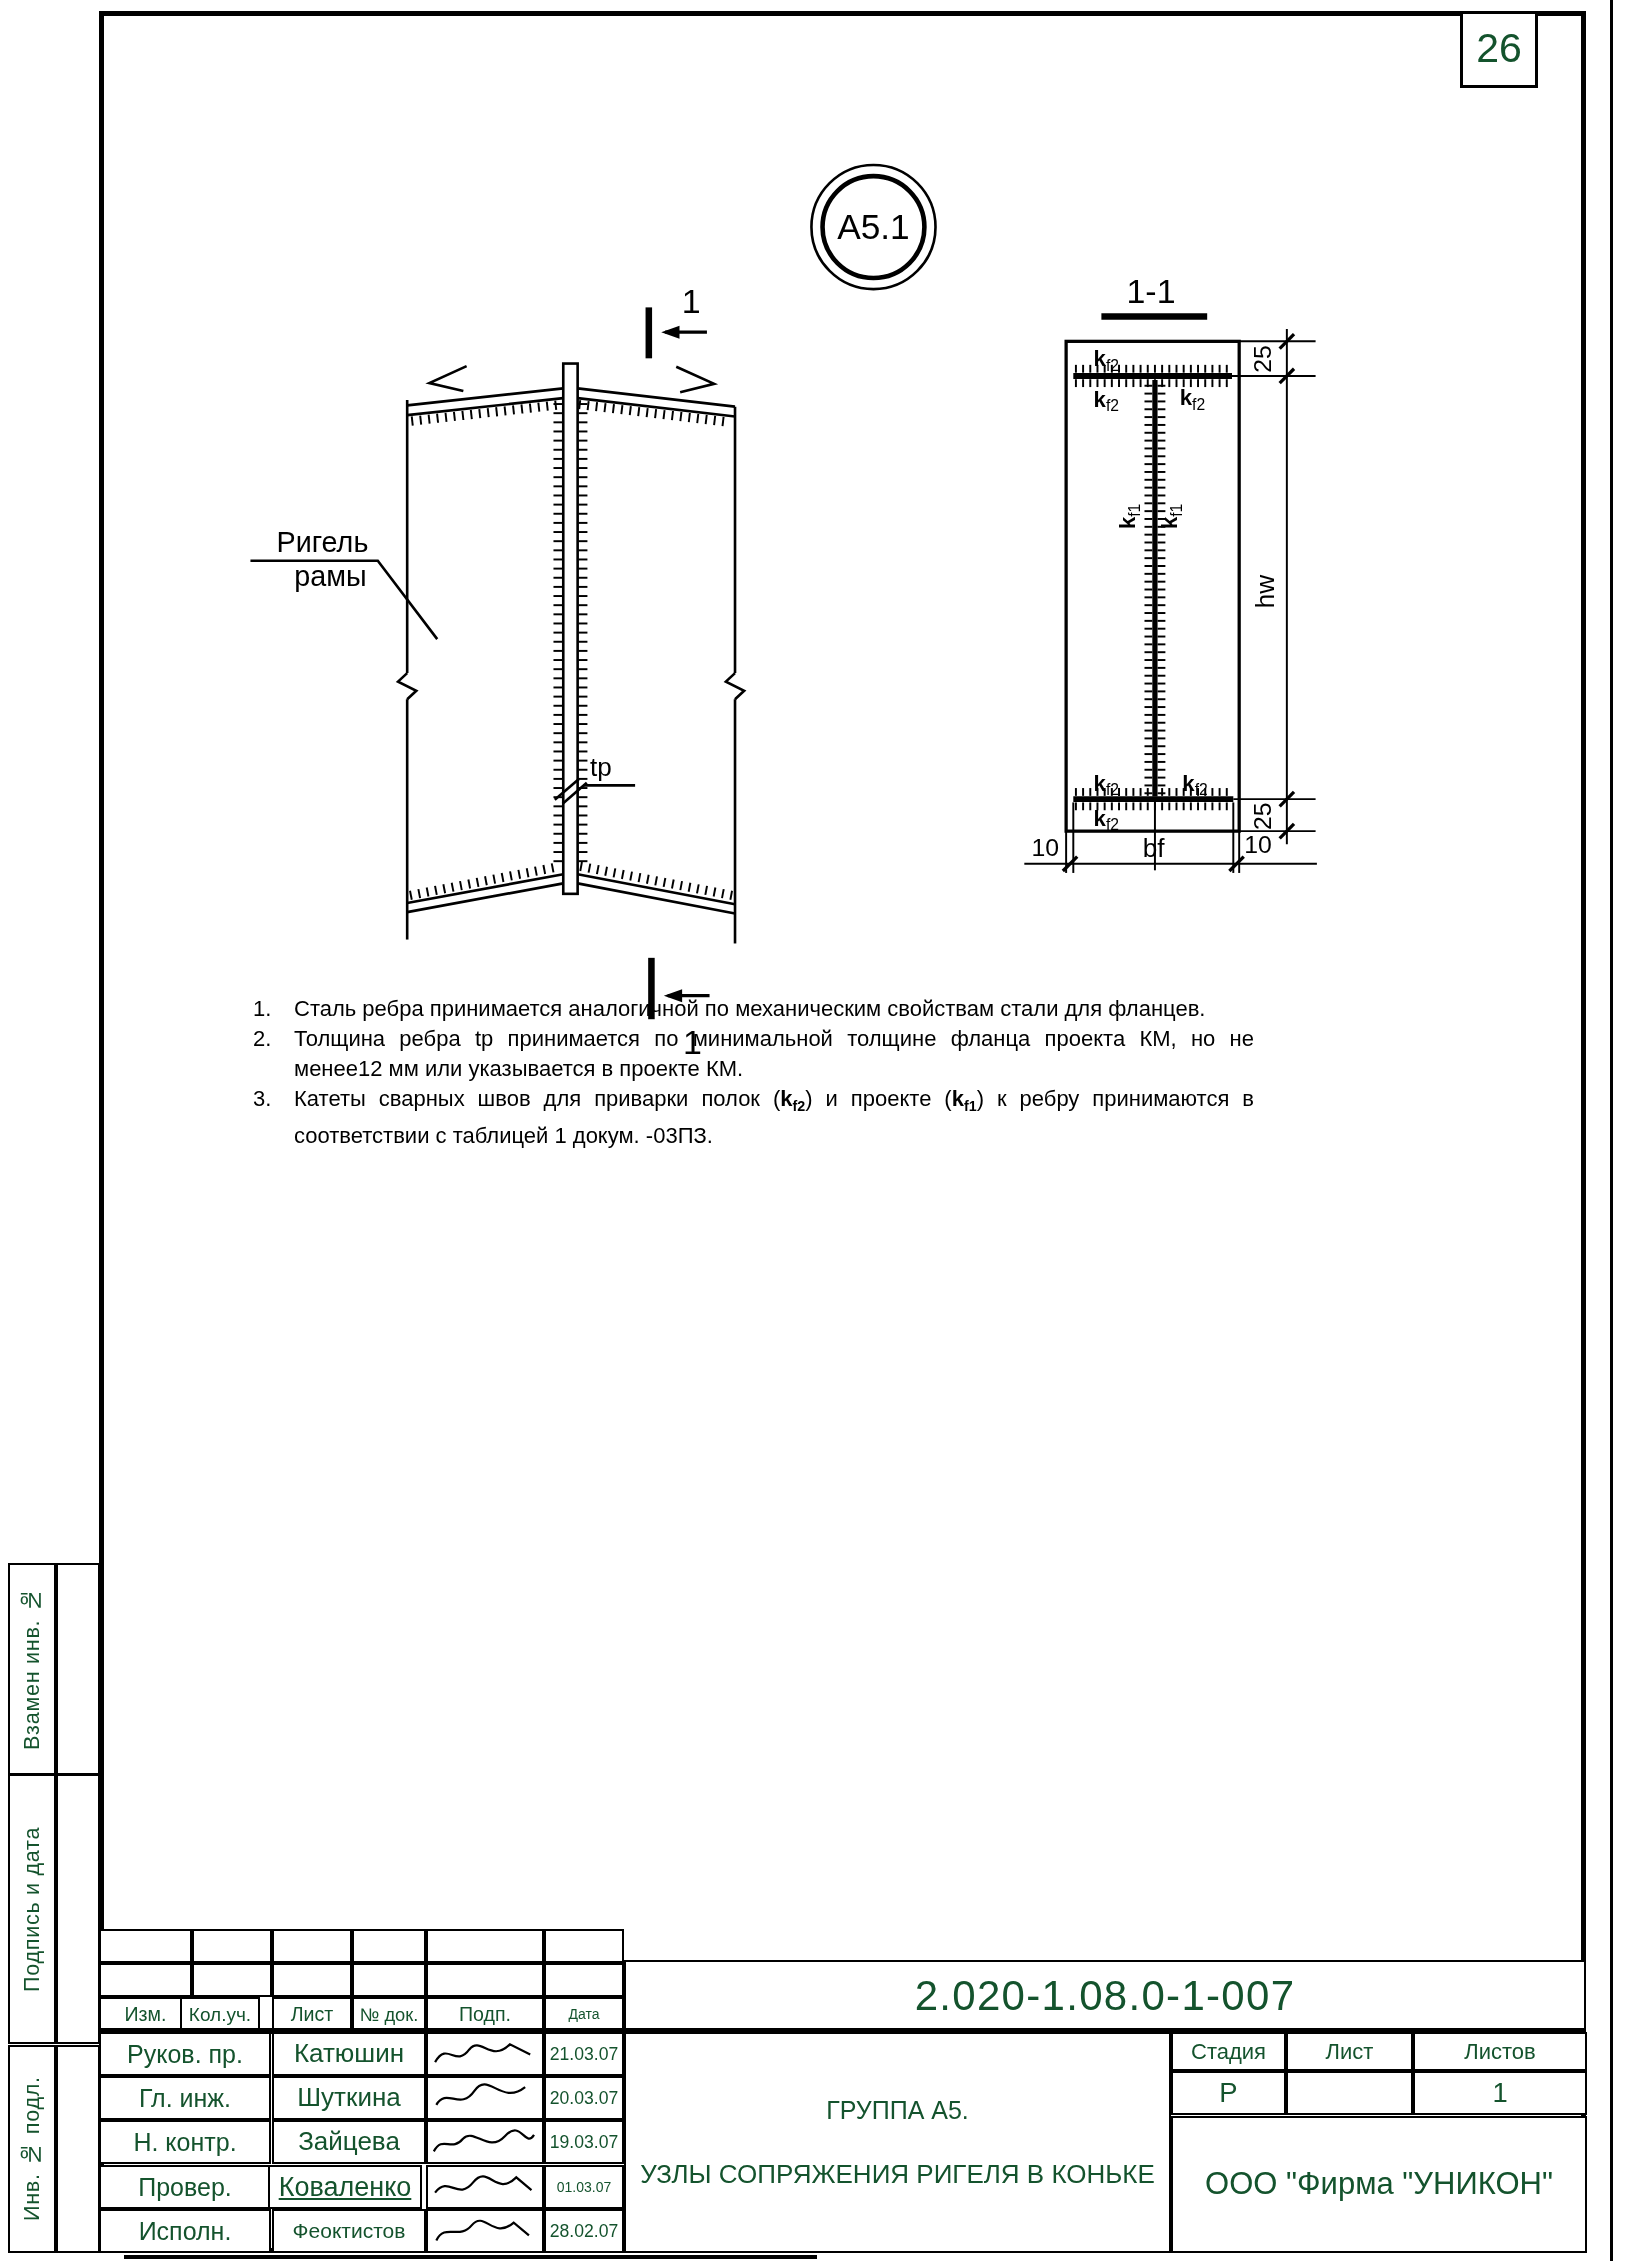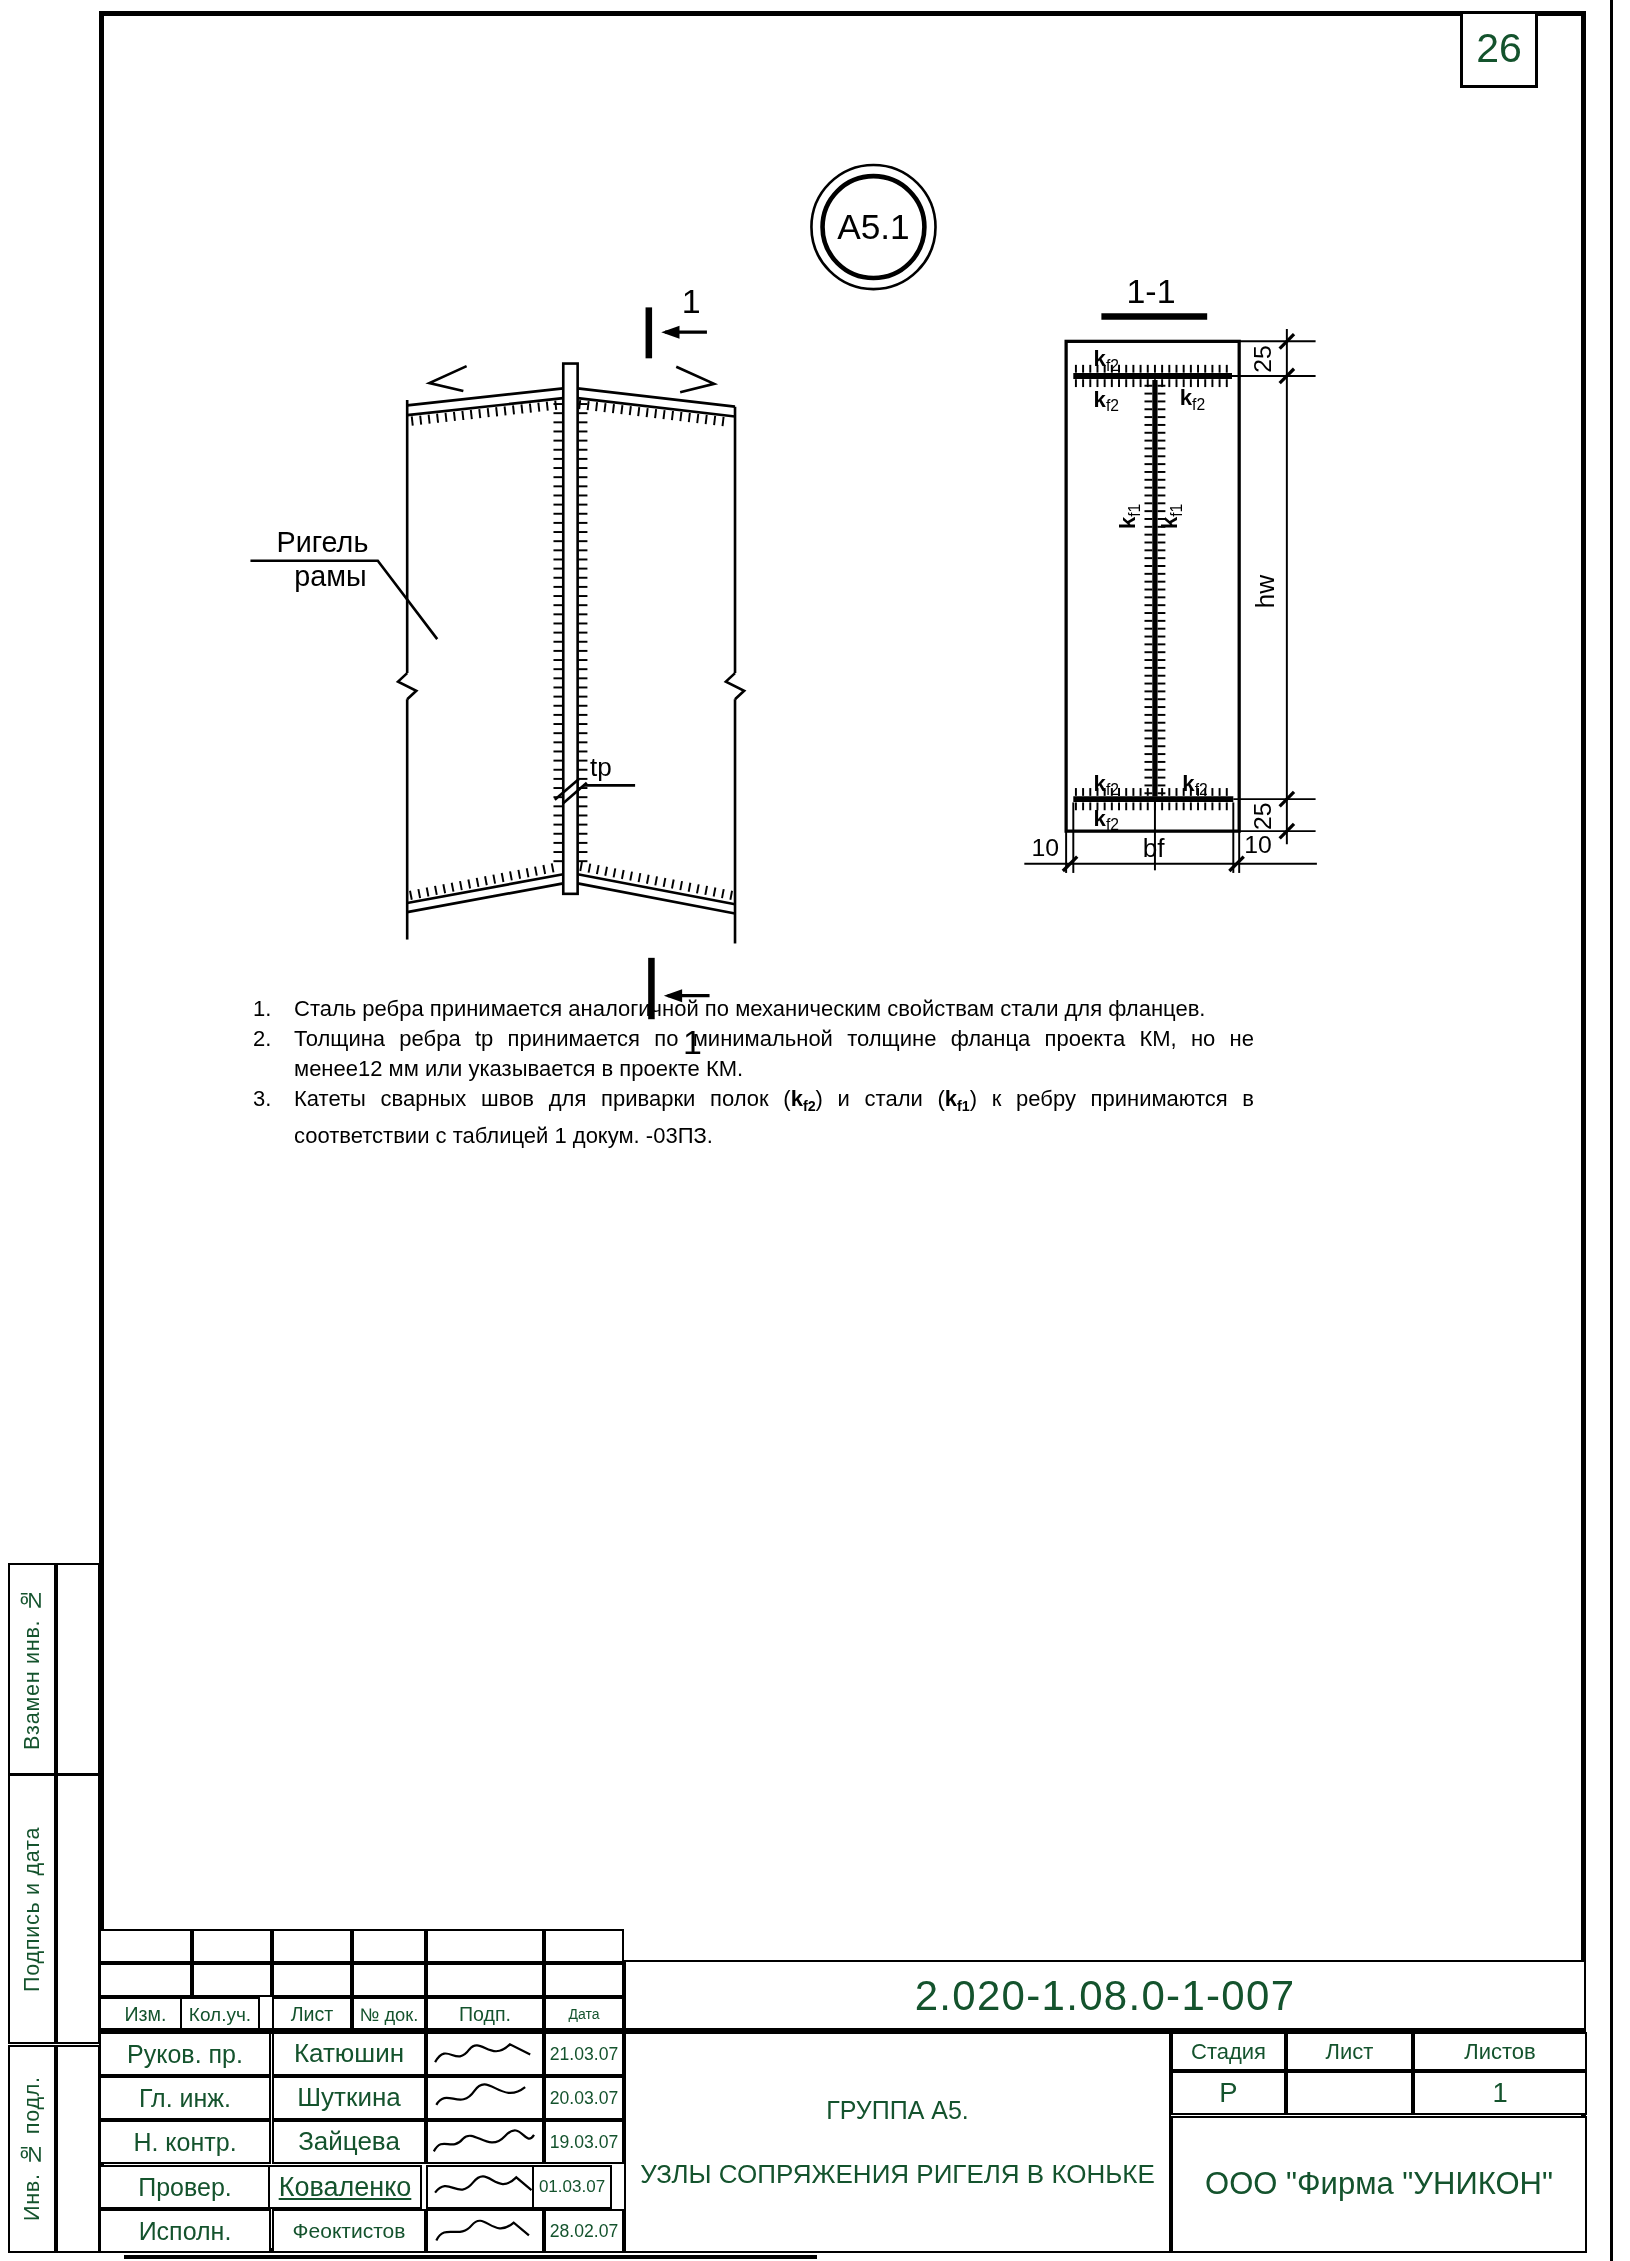--- a/index.html
+++ b/index.html
@@ -529,21 +529,21 @@
     <div class="note">
       <div class="num">1.</div>
       <div class="txt">Сталь ребра принимается аналогичной по механическим свойствам стали для фланцев.</div>
     </div>
     <div class="note">
       <div class="num">2.</div>
       <div class="txt">Толщина ребра tp принимается по минимальной толщине фланца проекта КМ, но не менее12 мм или указывается в проекте КМ.</div>
     </div>
     <div class="note">
       <div class="num">3.</div>
-      <div class="txt"><span>Катеты сварных швов для приварки полок (</span><span class="kb">k</span><sub>f2</sub><span>) и стали (</span><span class="kb">k</span><sub>f1</sub><span>) к ребру принимаются в соответствии с таблицей 1 докум. -03ПЗ.</span></div>
+      <div class="txt"><span>Катеты сварных швов для приварки полок (</span><span class="kb">k</span><sub>f2</sub><span>) и проекте (</span><span class="kb">k</span><sub>f1</sub><span>) к ребру принимаются в соответствии с таблицей 1 докум. -03ПЗ.</span></div>
     </div>
   </div>
 
   <div class="cell vtext" style="left:7.8px; top:1563px; width:48px; height:212px;">
       <span>Взамен инв. №</span>
     </div>
   <div class="cell" style="left:56px; top:1563px; width:44px; height:212px;"></div>
   <div class="cell vtext" style="left:7.8px; top:1774px; width:48px; height:270px;">
       <span>Подпись и дата</span>
     </div>
@@ -634,21 +634,21 @@
       <span>Провер.</span>
     </div>
   <div class="cell" style="left:268px; top:2165px; width:154px; height:44px; font-size:27px;text-decoration:underline;">
       <span>Коваленко</span>
     </div>
   <div class="cell" style="left:426px; top:2165px; width:118px; height:44px;">
       <svg width="111" height="39" viewBox="0 0 175 60">
         <path class="sig" d="M8,38 C30,10 44,52 68,22 S104,46 136,14 L160,34"></path>
       </svg>
     </div>
-  <div class="cell" style="left:532px; top:2165px; width:80px; height:44px; font-size:17px;">
+  <div class="cell" style="left:544px; top:2165px; width:80px; height:44px; font-size:14px;">
       <span>01.03.07</span>
     </div>
 
   <div class="cell" style="left:99px; top:2209px; width:172px; height:44px; font-size:25px;">
       <span>Исполн.</span>
     </div>
   <div class="cell" style="left:272px; top:2209px; width:154px; height:44px; font-size:21px;">
       <span>Феоктистов</span>
     </div>
   <div class="cell" style="left:426px; top:2209px; width:118px; height:44px;">

